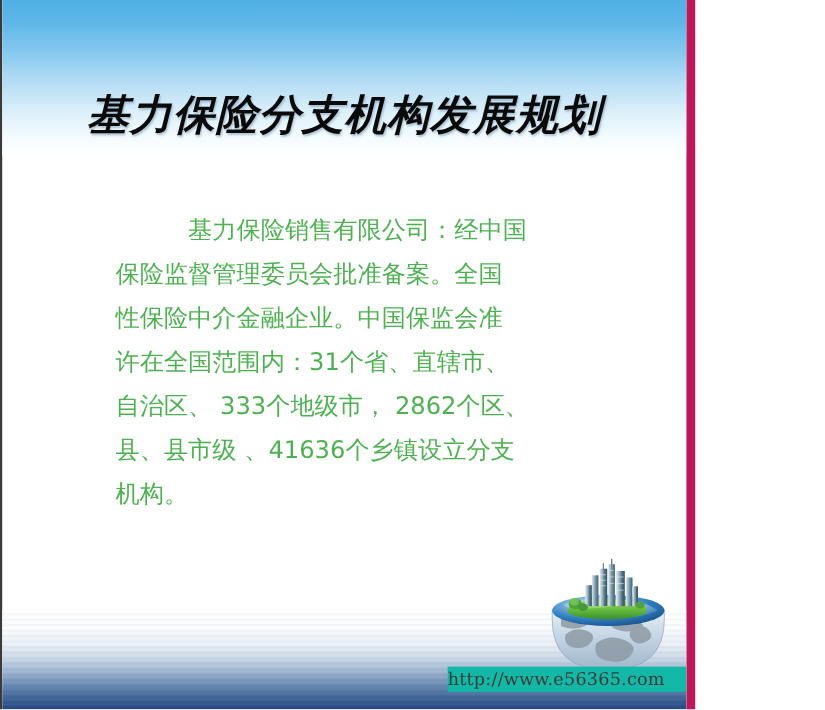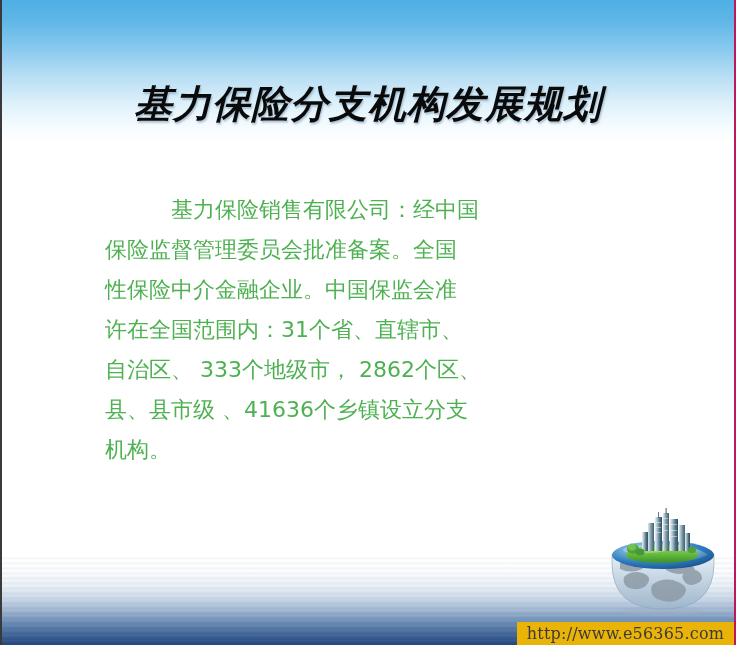--- a/index.html
+++ b/index.html
@@ -7,27 +7,27 @@
     margin: 0;
     padding: 0;
     background: #ffffff;
   }
   body {
     font-family: "Liberation Sans", "DejaVu Sans", sans-serif;
   }
 
   #slide {
     position: relative;
-    width: 736px;
+    width: 632px;
     height: 645px;
     overflow: hidden;
     background: #ffffff;
     box-sizing: border-box;
     border-left: 2px solid #3a3a3a;
-    border-right: 2px solid #be185d;
+    border-right: 8px solid #be185d;
   }
 
   
   #sky {
     position: absolute;
     left: 0; top: 0;
     width: 100%;
     height: 142px;
     background: linear-gradient(to bottom,
         #4fafe4 0%,
@@ -116,28 +116,28 @@
     width: 118px;
     height: 112px;
     z-index: 6;
     pointer-events: none;
   }
 
   
   #watermark {
     position: absolute;
     right: 0;
-    bottom: 0;
+    bottom: 16px;
     width: 217px;
     height: 23px;
-    background: #eab308;
+    background: #14b8a6;
     z-index: 10;
     display: flex;
     align-items: center;
-    justify-content: center;
+    justify-content: flex-start;
   }
   #watermark-text {
     font-family: "DejaVu Serif", "Liberation Serif", serif;
     font-size: 16px;
     color: #3b3b3b;
     letter-spacing: 0.2px;
     line-height: 1;
     white-space: nowrap;
   }
 </style>

